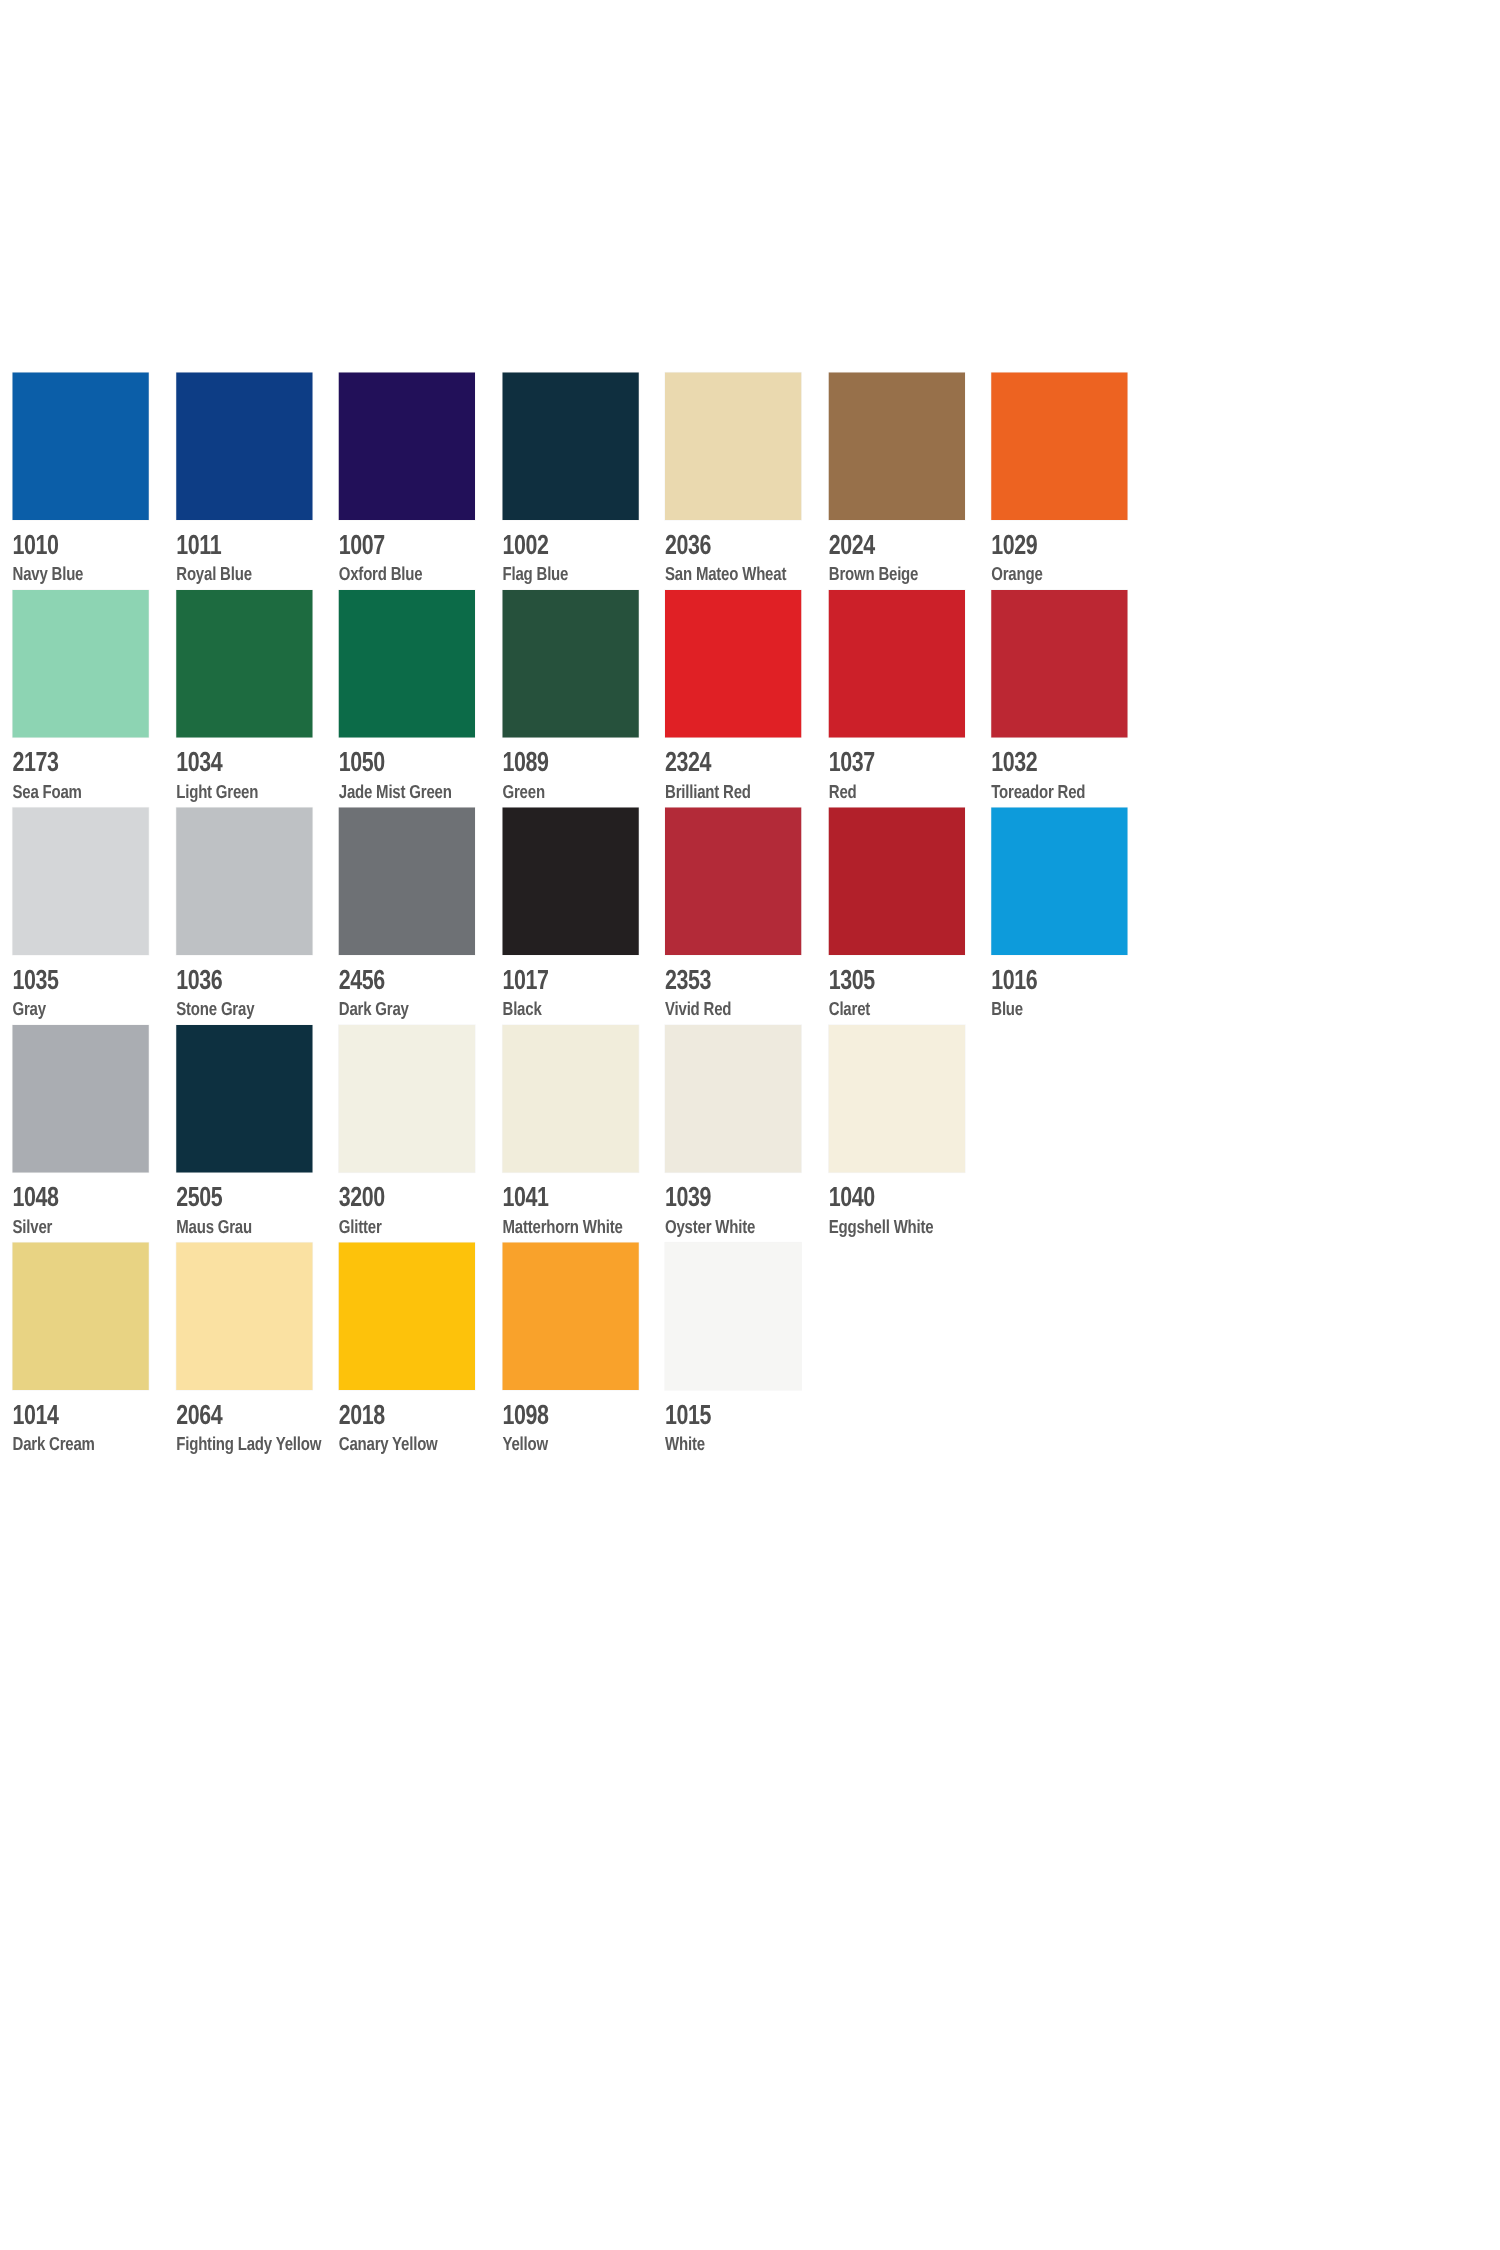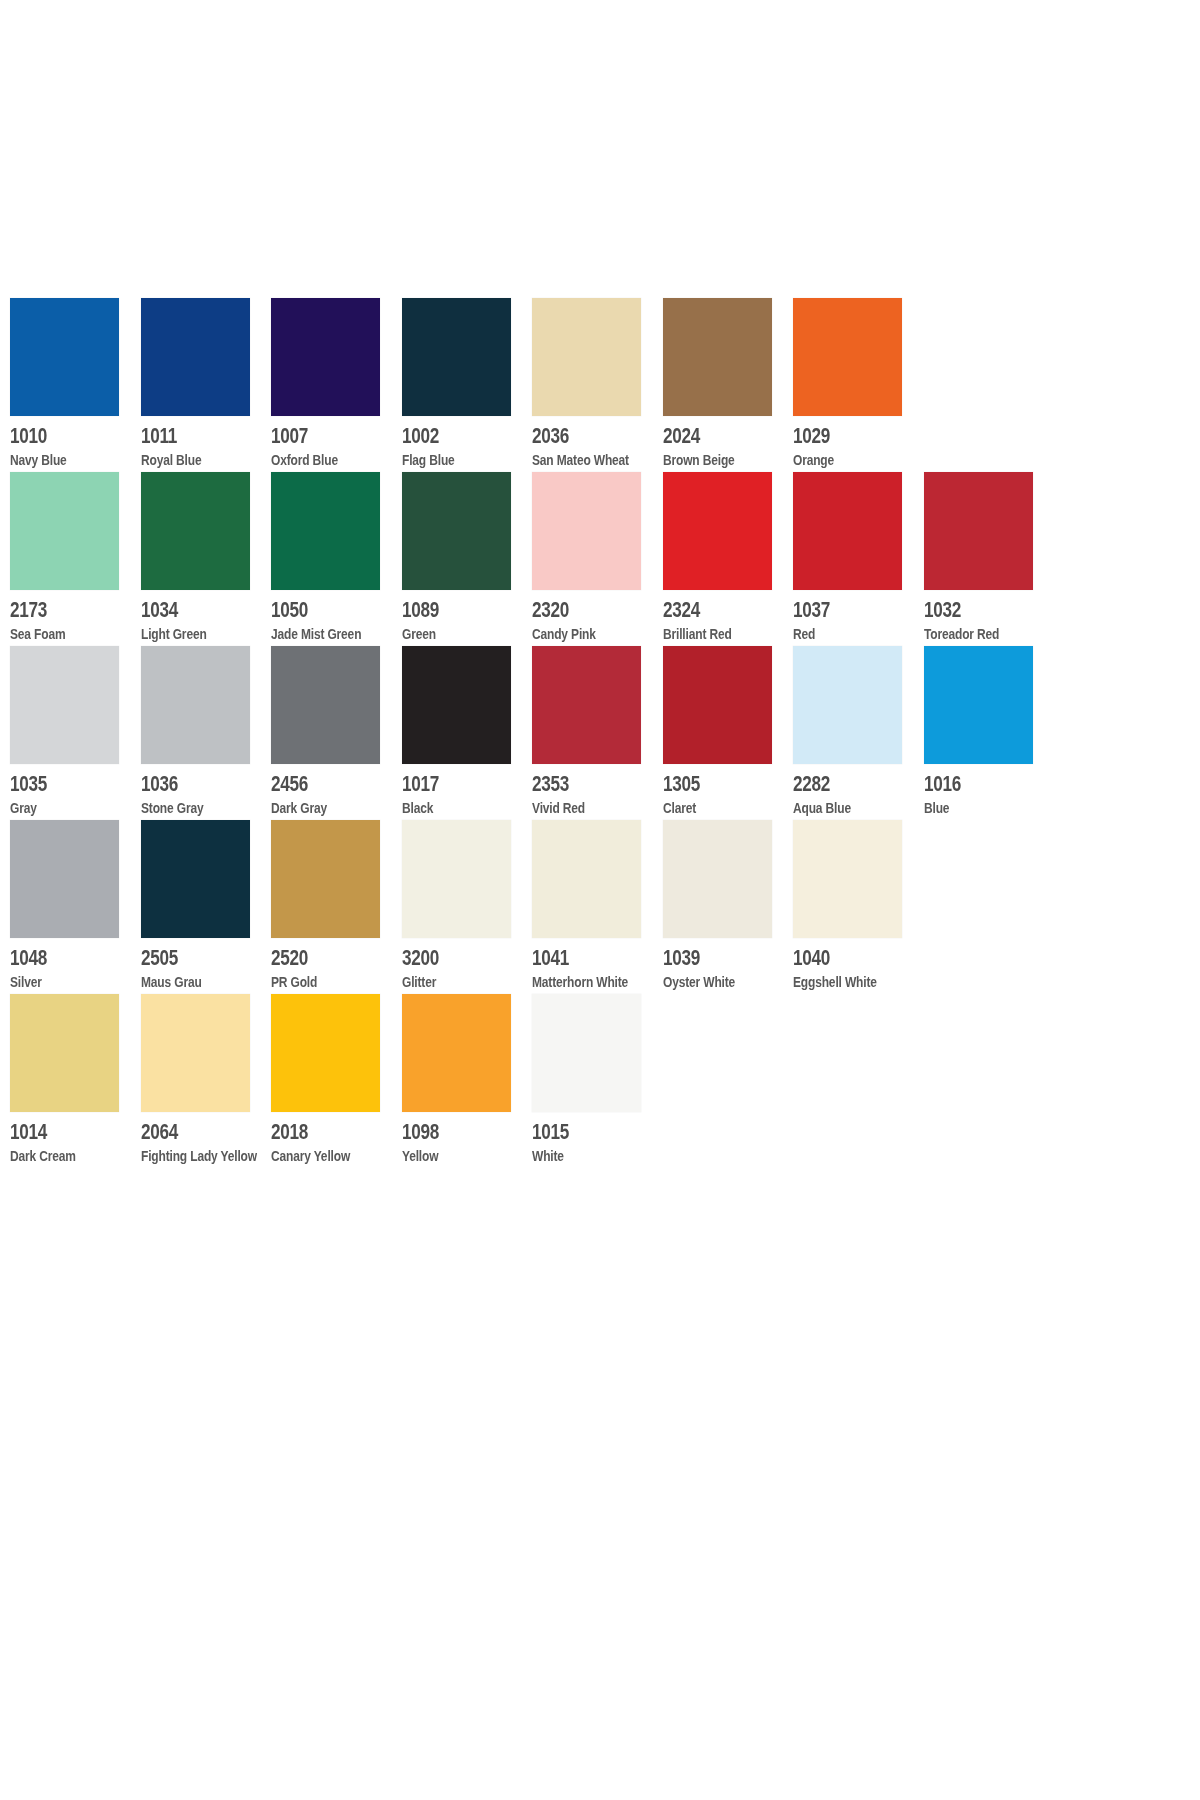--- a/index.html
+++ b/index.html
@@ -170,27 +170,20 @@
           </div>
         </div>
         <div class="swatch-cell">
           <div class="swatch-chip" style="background: rgb(38, 81, 60);"></div>
           <div class="swatch-meta">
             <div class="swatch-code">1089</div>
             <div class="swatch-name">Green</div>
           </div>
         </div>
         <div class="swatch-cell">
-          <div class="swatch-chip" style="background: rgb(249, 201, 198);"></div>
-          <div class="swatch-meta">
-            <div class="swatch-code">2320</div>
-            <div class="swatch-name">Candy Pink</div>
-          </div>
-        </div>
-        <div class="swatch-cell">
           <div class="swatch-chip" style="background: rgb(224, 32, 37);"></div>
           <div class="swatch-meta">
             <div class="swatch-code">2324</div>
             <div class="swatch-name">Brilliant Red</div>
           </div>
         </div>
         <div class="swatch-cell">
           <div class="swatch-chip" style="background: rgb(204, 32, 41);"></div>
           <div class="swatch-meta">
             <div class="swatch-code">1037</div>
@@ -242,54 +235,40 @@
           </div>
         </div>
         <div class="swatch-cell">
           <div class="swatch-chip" style="background: rgb(178, 32, 42);"></div>
           <div class="swatch-meta">
             <div class="swatch-code">1305</div>
             <div class="swatch-name">Claret</div>
           </div>
         </div>
         <div class="swatch-cell">
-          <div class="swatch-chip" style="background: rgb(210, 234, 247);"></div>
-          <div class="swatch-meta">
-            <div class="swatch-code">2282</div>
-            <div class="swatch-name">Aqua Blue</div>
-          </div>
-        </div>
-        <div class="swatch-cell">
           <div class="swatch-chip" style="background: rgb(13, 155, 219);"></div>
           <div class="swatch-meta">
             <div class="swatch-code">1016</div>
             <div class="swatch-name">Blue</div>
           </div>
         </div>
       </div>
       <div class="swatch-row">
         <div class="swatch-cell">
           <div class="swatch-chip" style="background: rgb(170, 173, 178);"></div>
           <div class="swatch-meta">
             <div class="swatch-code">1048</div>
             <div class="swatch-name">Silver</div>
           </div>
         </div>
         <div class="swatch-cell">
           <div class="swatch-chip" style="background: rgb(13, 48, 64);"></div>
           <div class="swatch-meta">
             <div class="swatch-code">2505</div>
             <div class="swatch-name">Maus Grau</div>
-          </div>
-        </div>
-        <div class="swatch-cell">
-          <div class="swatch-chip" style="background: rgb(195, 151, 74);"></div>
-          <div class="swatch-meta">
-            <div class="swatch-code">2520</div>
-            <div class="swatch-name">PR Gold</div>
           </div>
         </div>
         <div class="swatch-cell">
           <div class="swatch-chip" style="background: rgb(242, 240, 227);"></div>
           <div class="swatch-meta">
             <div class="swatch-code">3200</div>
             <div class="swatch-name">Glitter</div>
           </div>
         </div>
         <div class="swatch-cell">

